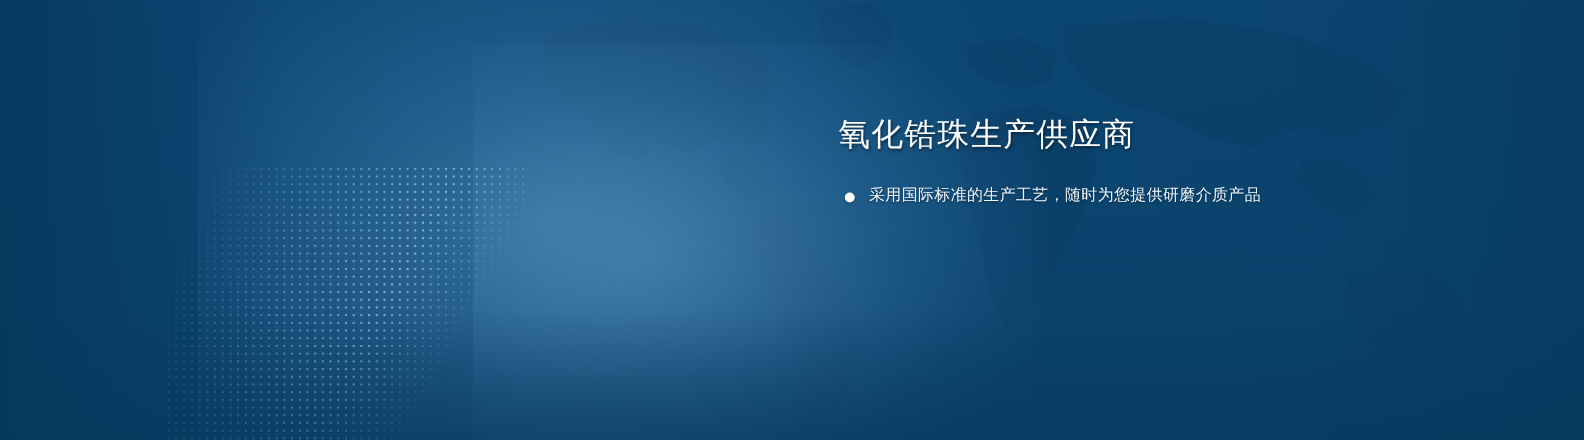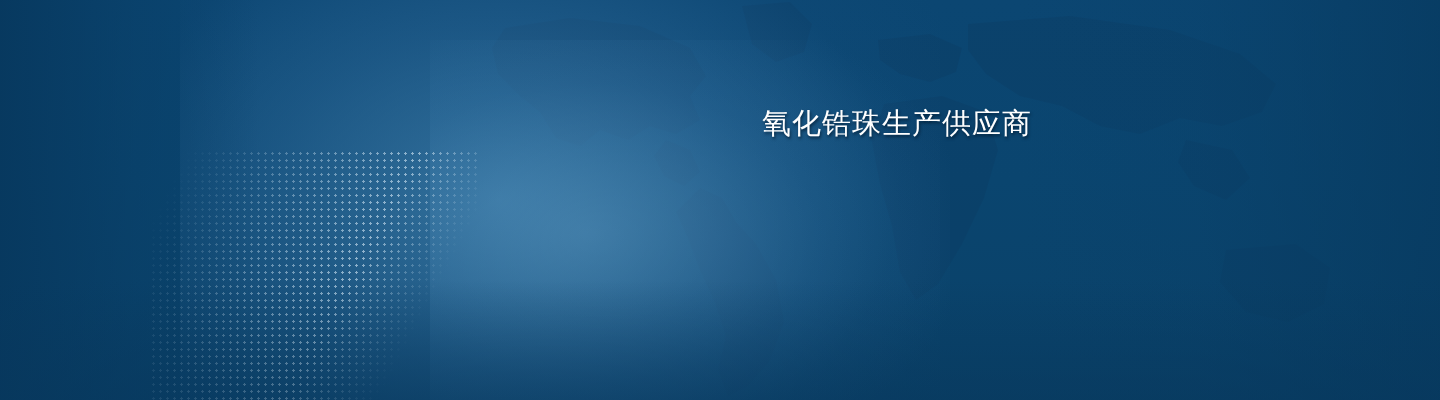--- a/index.html
+++ b/index.html
@@ -319,17 +319,21 @@
   <div class="vig-bottom"></div>
 
   <div class="copy">
 
     <div class="headline">氧化锆珠生产供应商</div>
 
     <ul class="bullets">
 
 
 
+      <li class="bullet">
+        <span class="dot"></span>
+        <span class="bullet-line">采用国际标准的生产工艺，随时为您提供研磨介质产品</span>
+      </li>
 
     </ul>
   </div>
 
 </div>
 
 </body></html>

